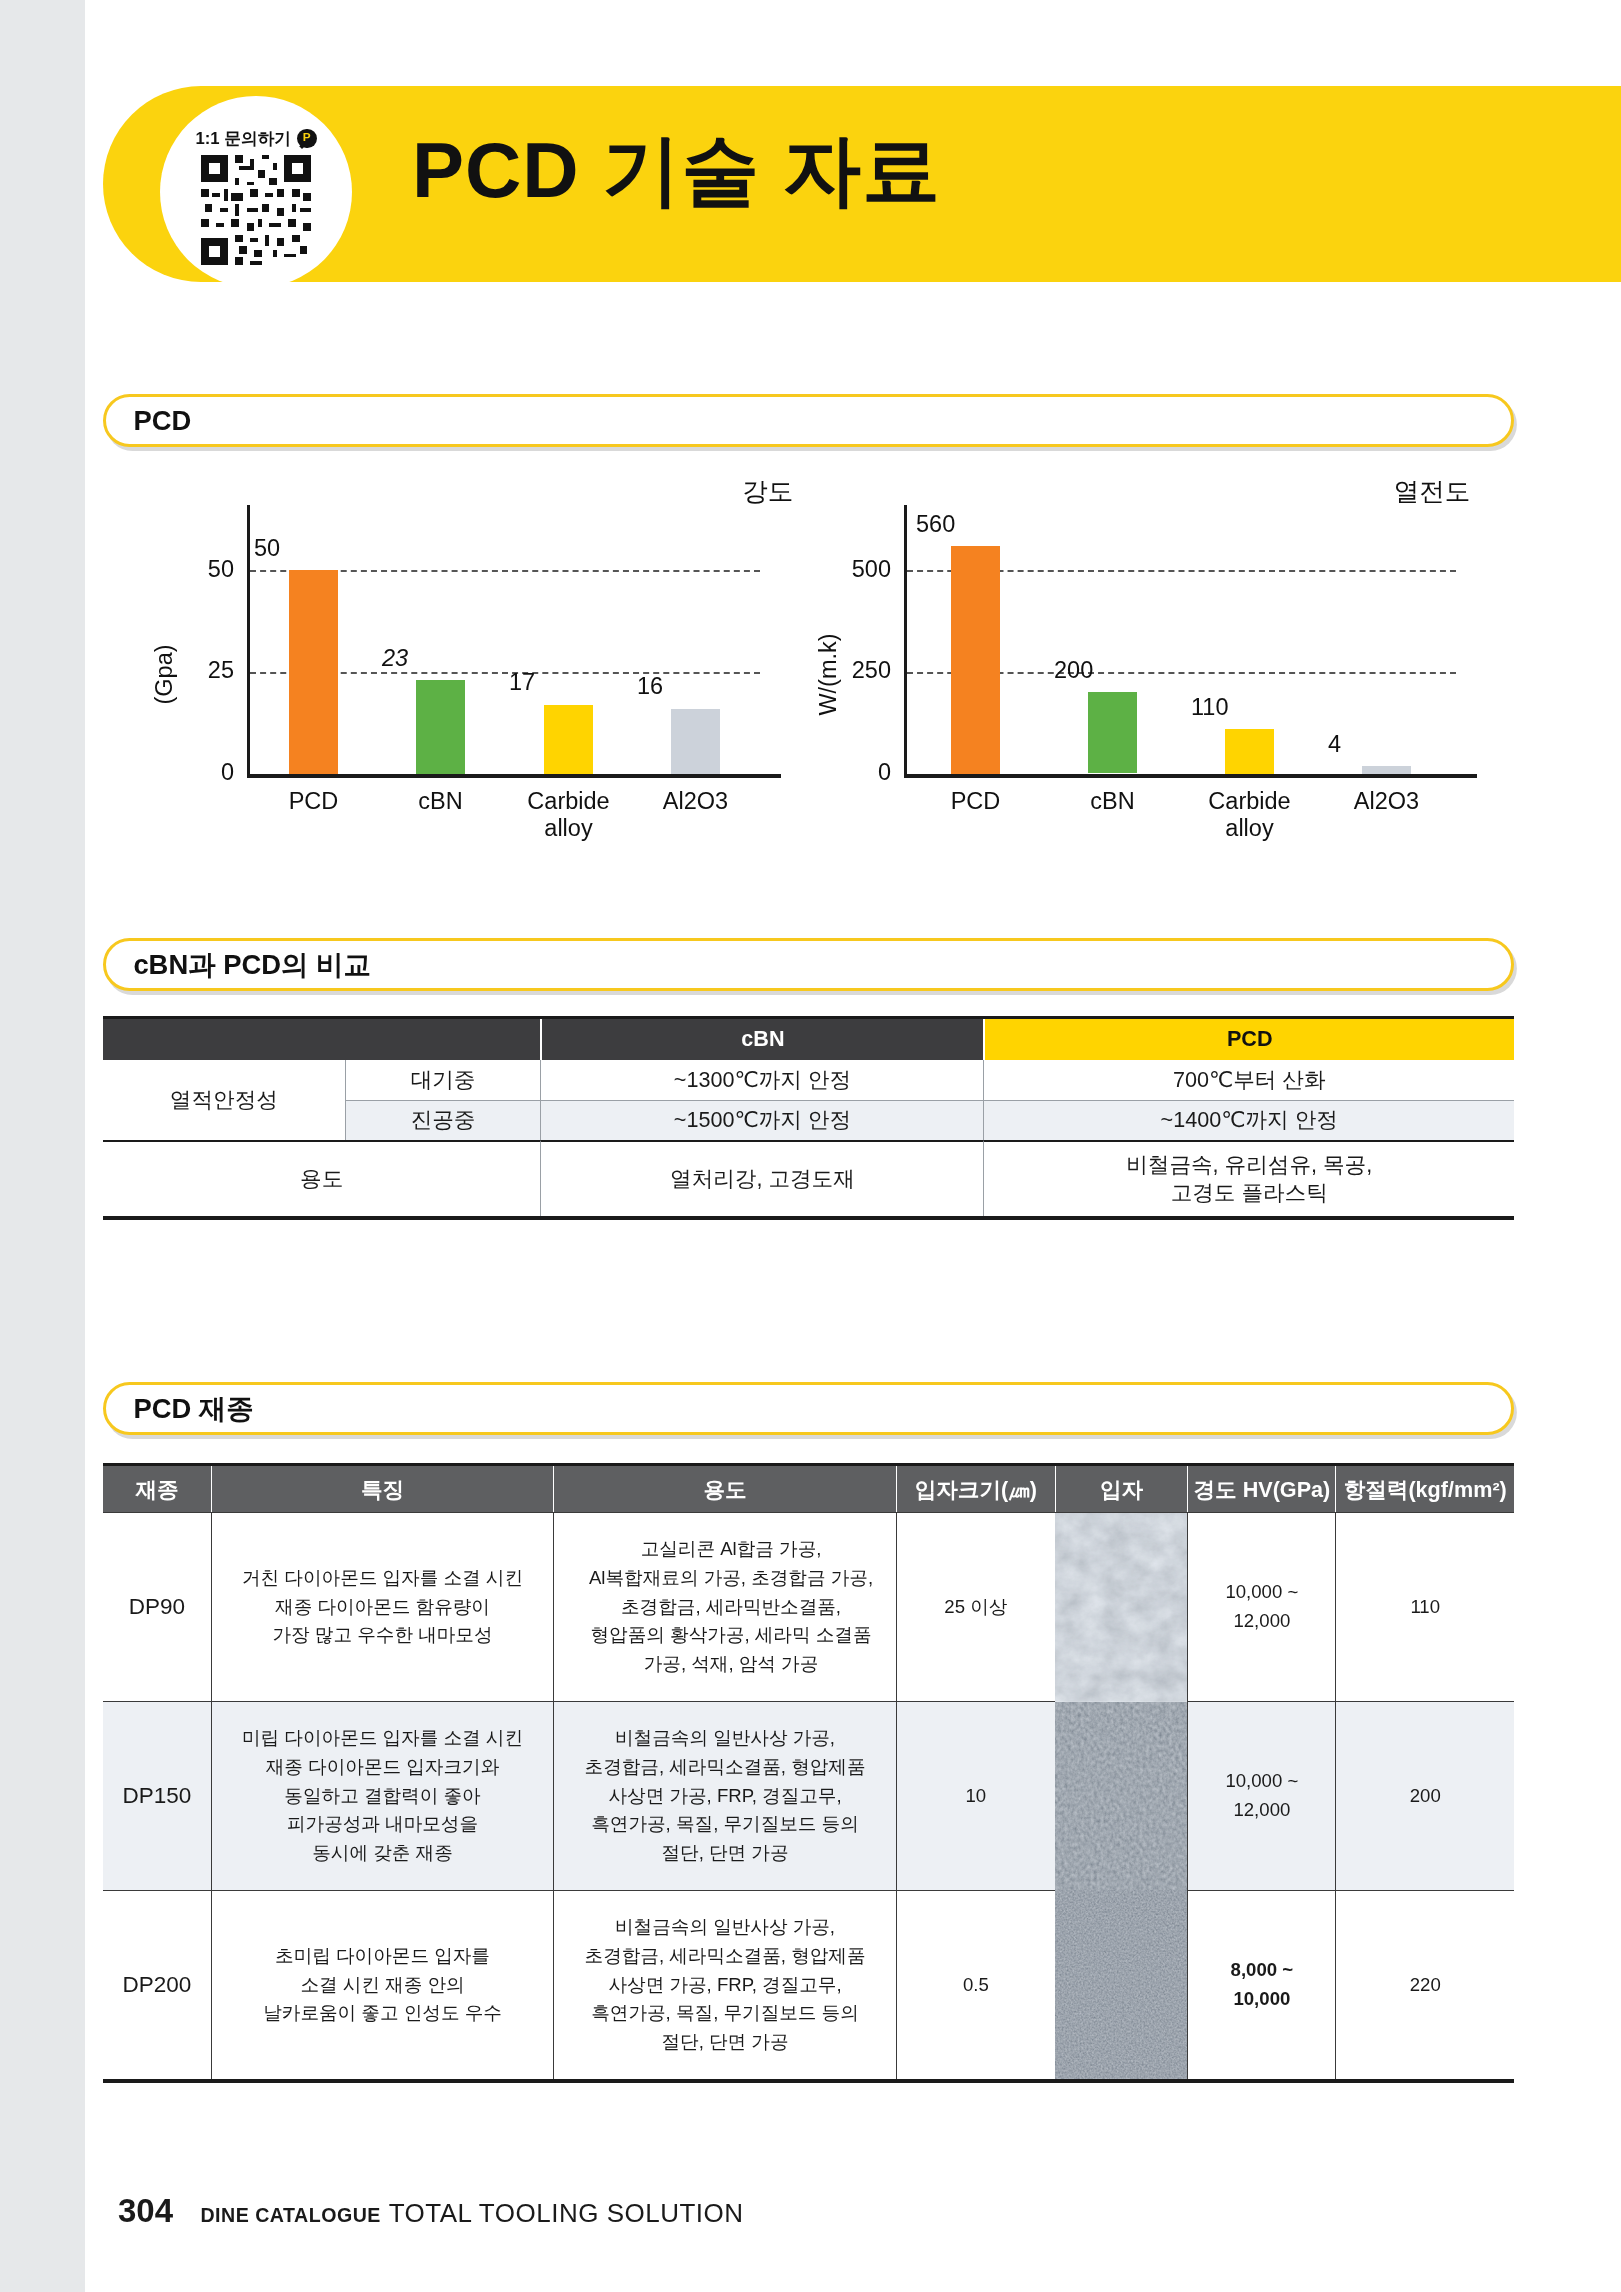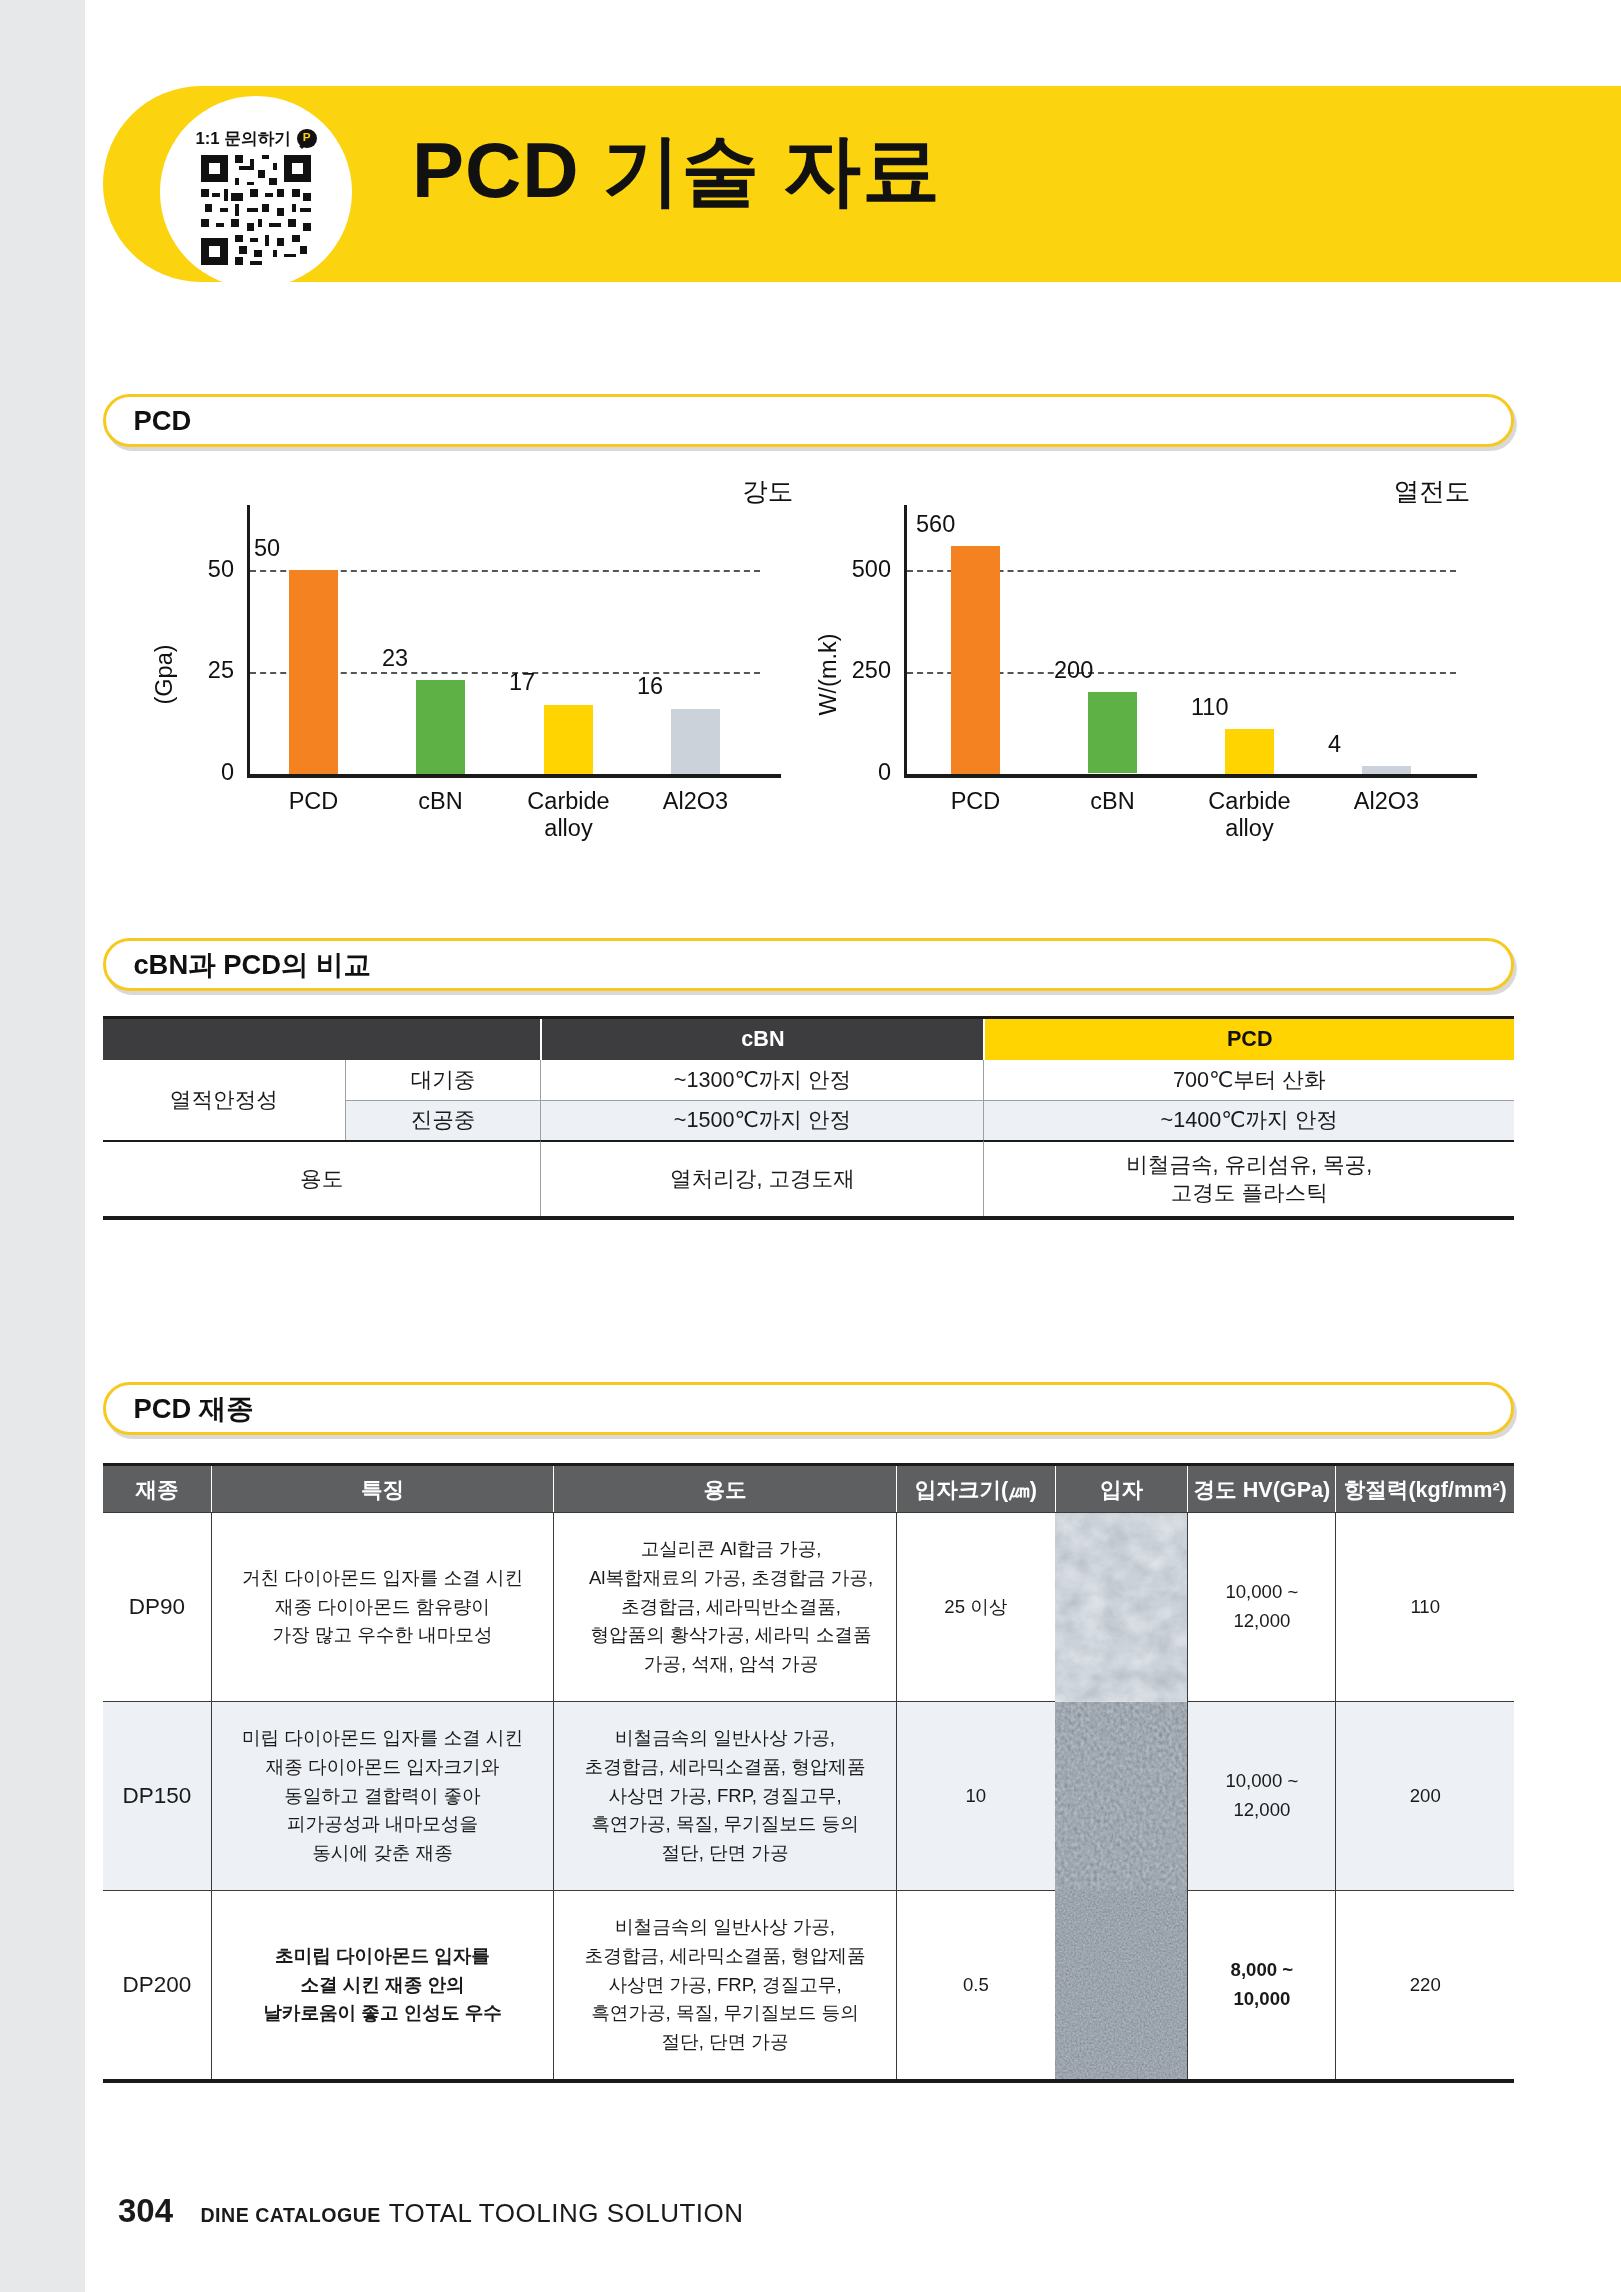--- a/index.html
+++ b/index.html
@@ -103,21 +103,21 @@
     <div class="x-axis" style="left:120px;top:304px;width:534px;height:3.9px;"></div>
   <div class="tick" style="left: 38px; top: 289px;">0</div>
       <div class="tick" style="left: 38px; top: 187px;">25</div>
       <div class="gridline" style="left: 123px; width: 510px; top: 202px;"></div>
       <div class="tick" style="left: 38px; top: 86px;">50</div>
       <div class="gridline" style="left: 123px; width: 510px; top: 100px;"></div>
       <div class="bar" style="left: 162px; width: 49px; top: 100px; height: 204px; background: rgb(245, 130, 32);"></div>
       <div class="bar-val" style="left: 127px; top: 65px;">50</div>
       <div class="cat" style="left: 113px; top: 318px;">PCD</div>
       <div class="bar" style="left: 289px; width: 49px; top: 210px; height: 94px; background: rgb(93, 177, 69);"></div>
-      <div class="bar-val" style="left: 255px; top: 175px;">23</div>
+      <div class="bar-val" style="left: 255px; top: 175px; font-style: italic;">23</div>
       <div class="cat" style="left: 240px; top: 318px;">cBN</div>
       <div class="bar" style="left: 417px; width: 49px; top: 235px; height: 69px; background: rgb(255, 212, 0);"></div>
       <div class="bar-val" style="left: 382px; top: 199px;">17</div>
       <div class="cat" style="left: 368px; top: 318px;">Carbide
 alloy</div>
       <div class="bar" style="left: 544px; width: 49px; top: 239px; height: 65px; background: rgb(204, 210, 218);"></div>
       <div class="bar-val" style="left: 510px; top: 203px;">16</div>
       <div class="cat" style="left: 495px; top: 318px;">Al2O3</div>
     </div>
 
@@ -208,21 +208,21 @@
 초경합금, 세라믹소결품, 형압제품
 사상면 가공, FRP, 경질고무,
 흑연가공, 목질, 무기질보드 등의
 절단, 단면 가공</div>
     <div class="gcell vb row-light" style="grid-area:3/4/4/5;">10</div>
     <div class="gcell vb row-light" style="grid-area:3/6/4/7;">10,000 ~
 12,000</div>
     <div class="gcell vb row-light" style="grid-area:3/7/4/8;">200</div>
 
     <div class="gcell grade-name" style="grid-area:4/1/5/2;">DP200</div>
-    <div class="gcell vb" style="grid-area:4/2/5/3;font-weight:bold;">초미립 다이아몬드 입자를
+    <div class="gcell vb" style="grid-area:4/2/5/3;">초미립 다이아몬드 입자를
 소결 시킨 재종 안의
 날카로움이 좋고 인성도 우수</div>
     <div class="gcell vb" style="grid-area:4/3/5/4;">비철금속의 일반사상 가공,
 초경합금, 세라믹소결품, 형압제품
 사상면 가공, FRP, 경질고무,
 흑연가공, 목질, 무기질보드 등의
 절단, 단면 가공</div>
     <div class="gcell vb" style="grid-area:4/4/5/5;">0.5</div>
     <div class="gcell vb" style="grid-area:4/6/5/7;font-weight:bold;">8,000 ~
 10,000</div>

